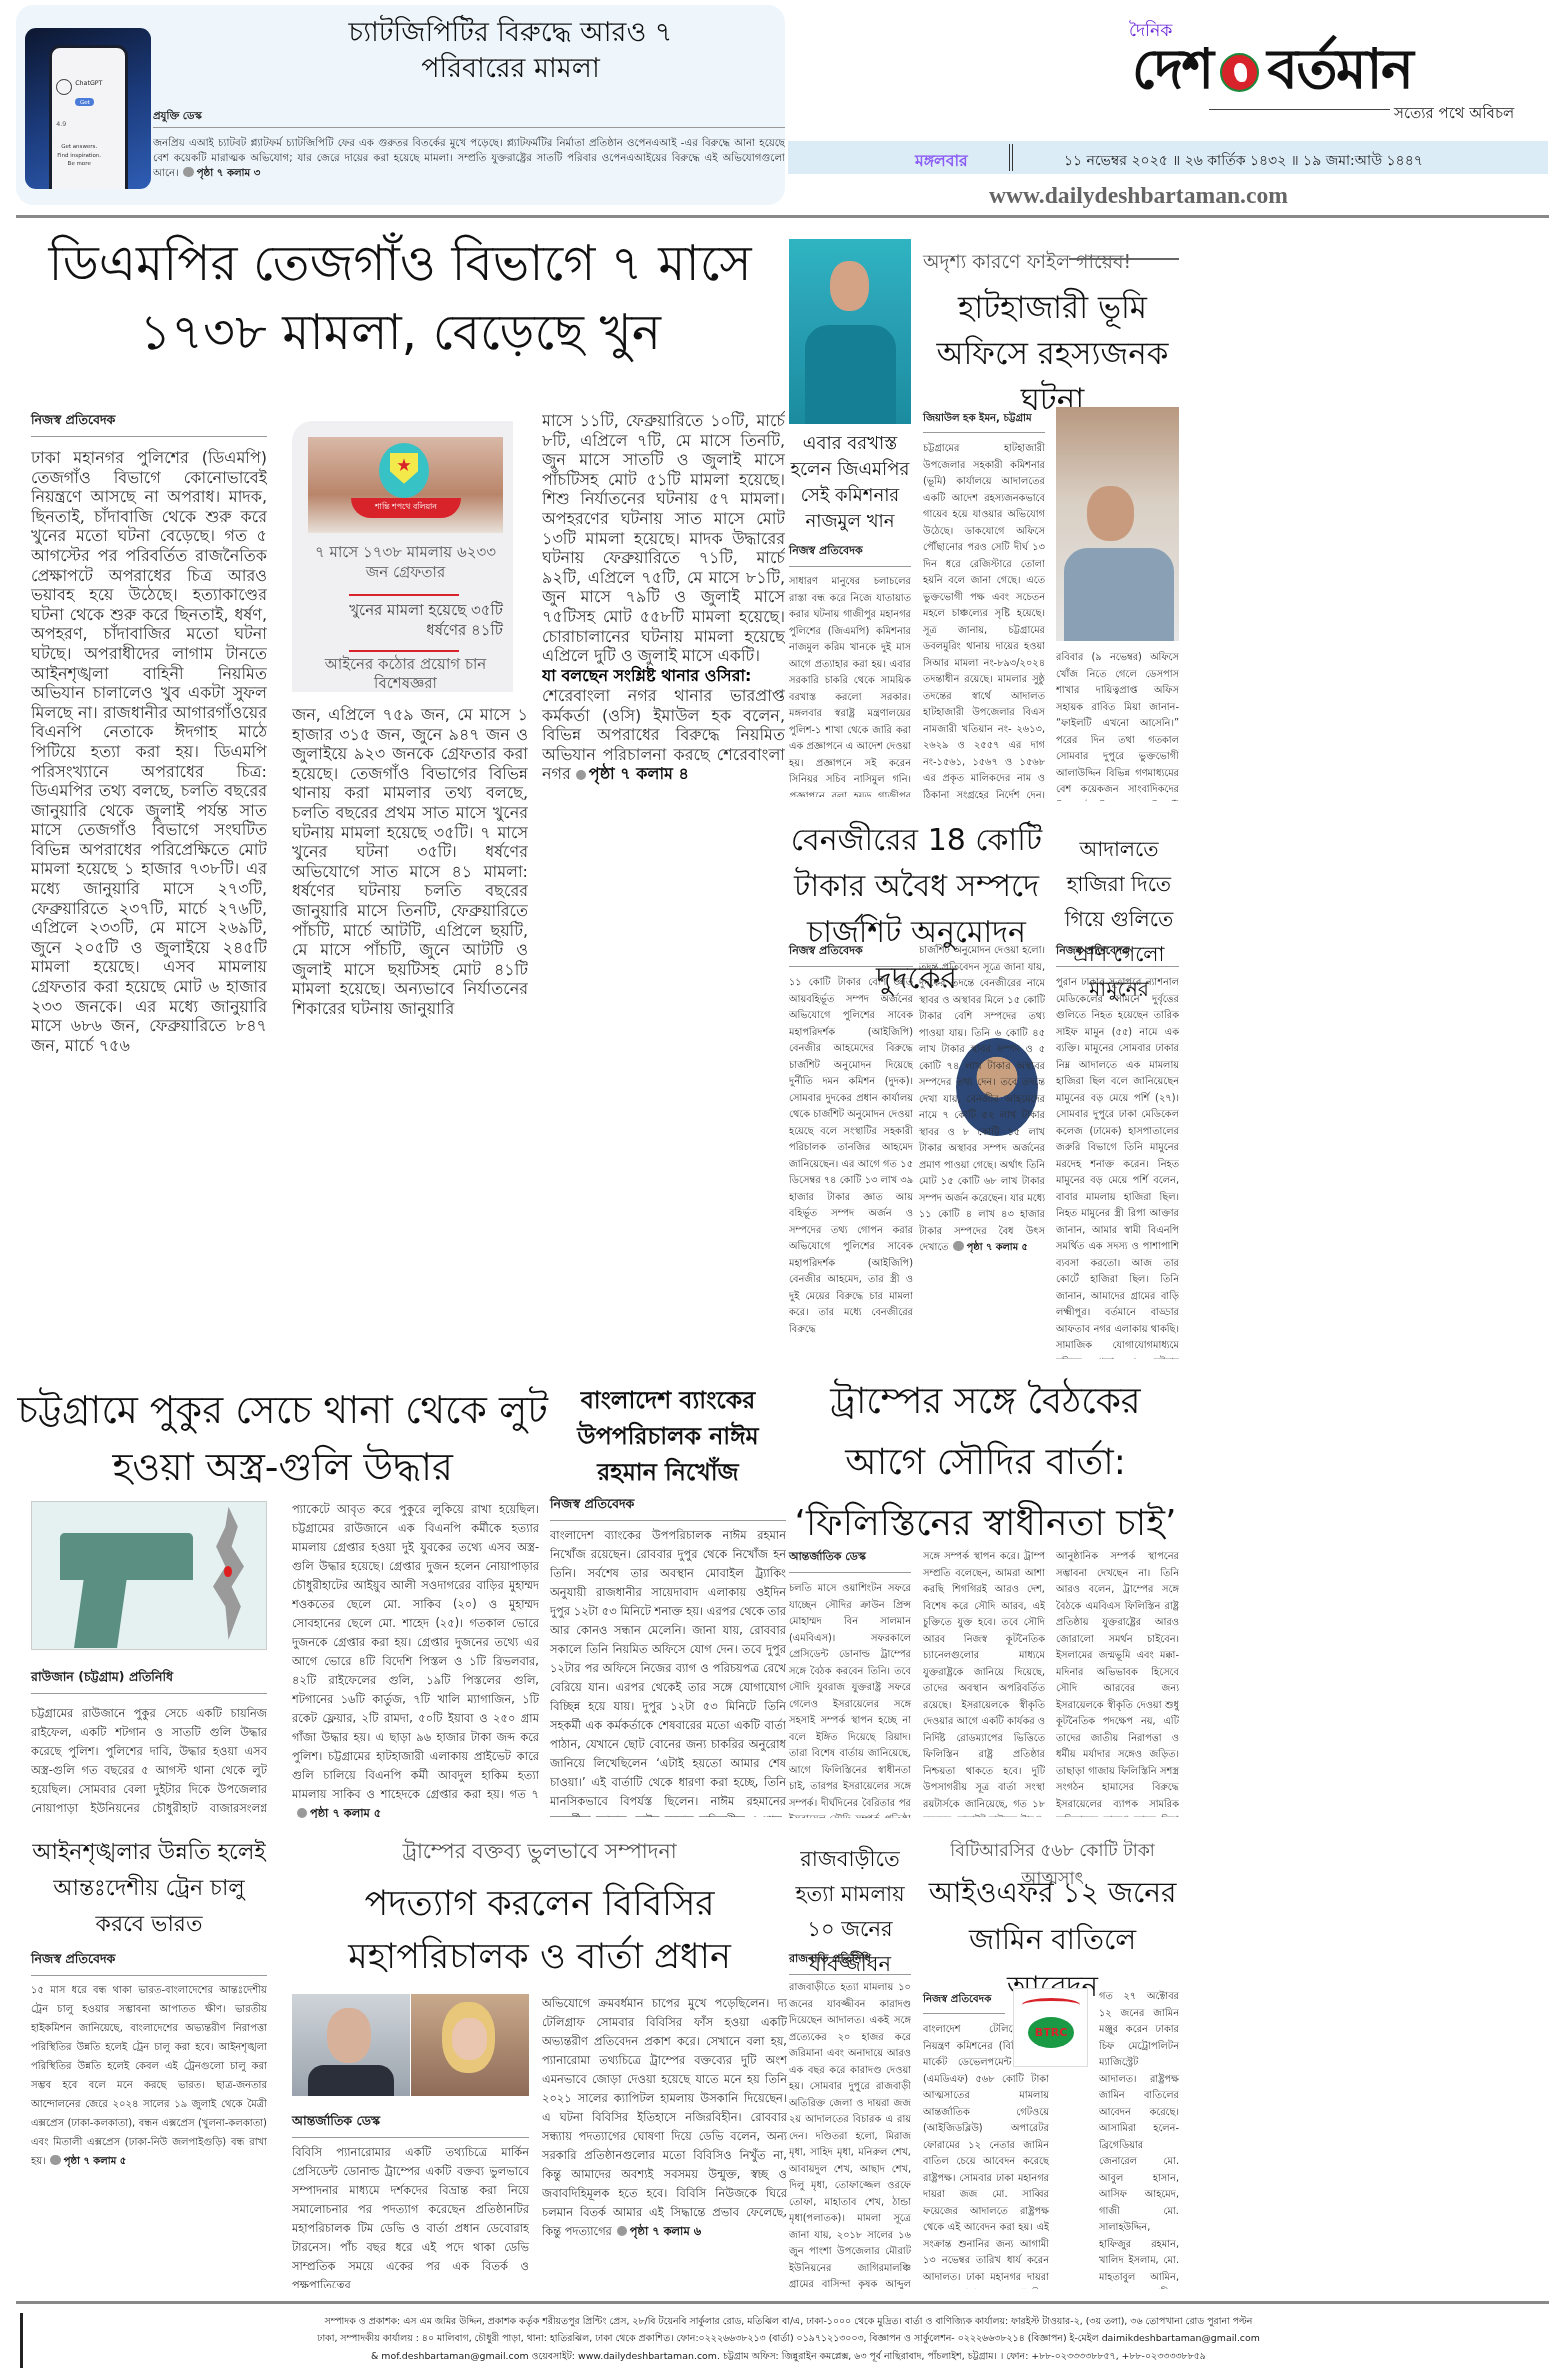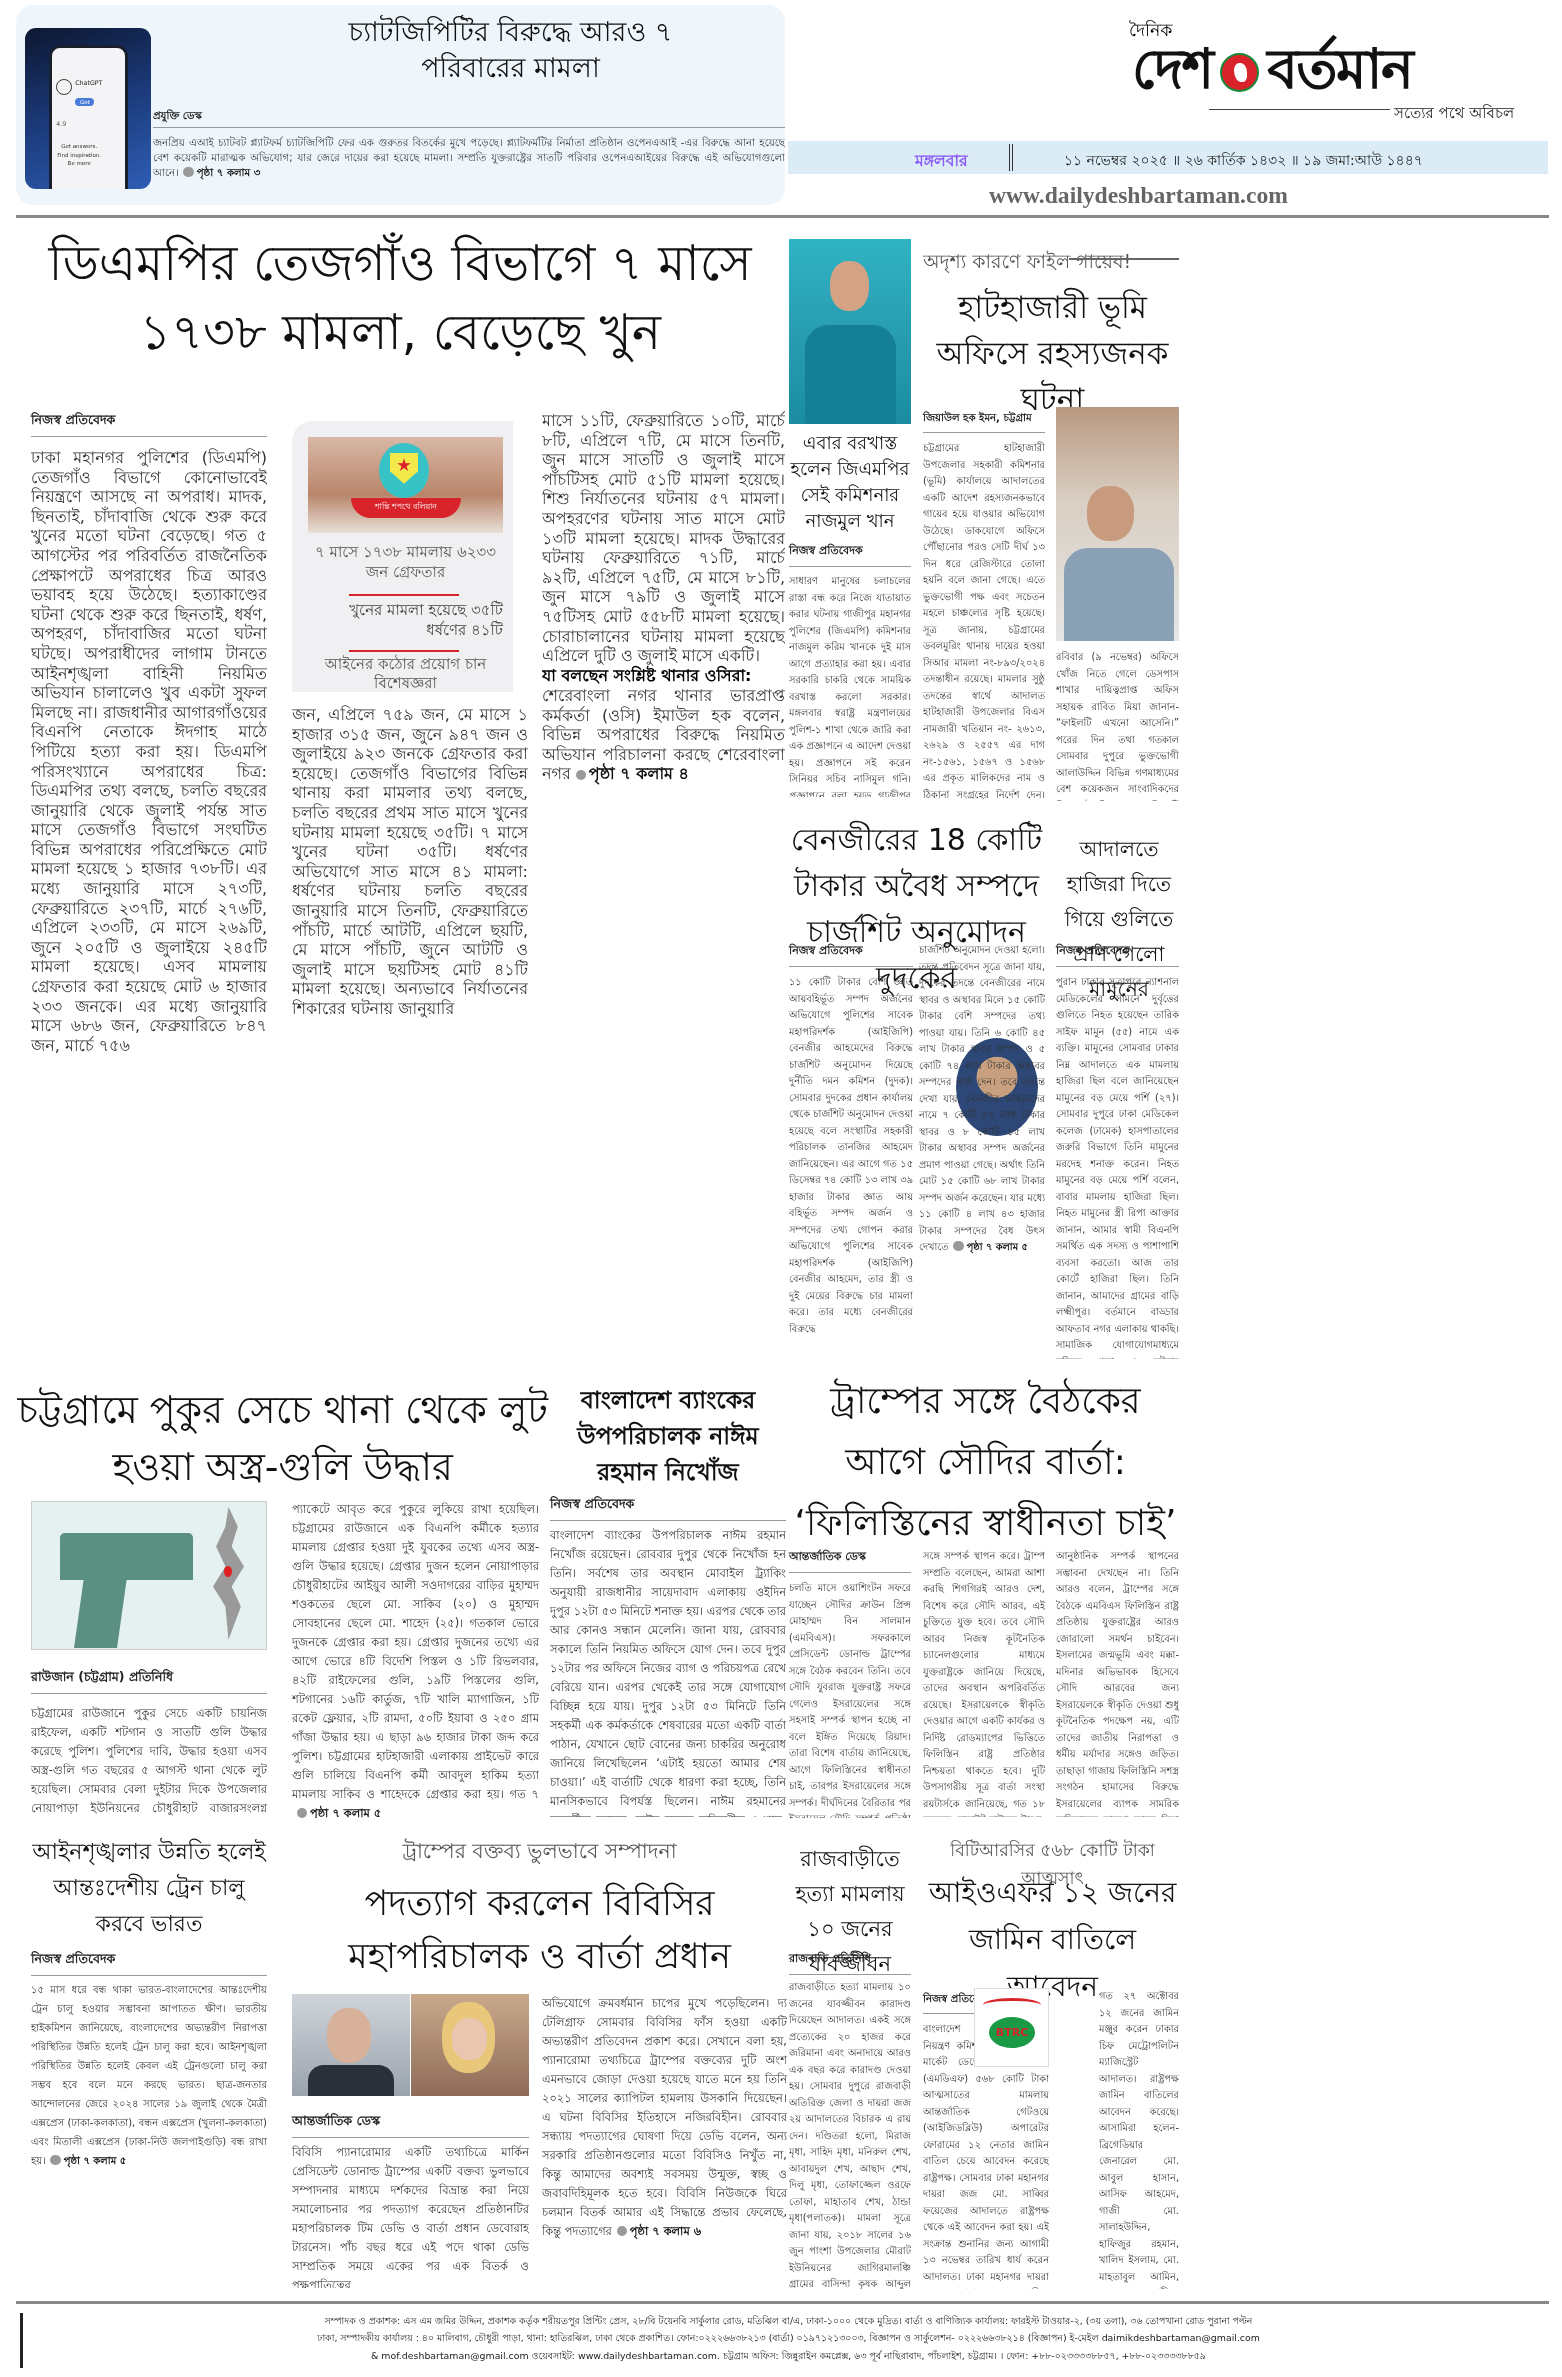--- a/index.html
+++ b/index.html
@@ -29,21 +29,21 @@
     <div style="position:absolute;left:4.7px;top:72px;font-size:6.3px;color:#555">4.9</div>
     <div style="position:absolute;left:3.1px;top:94px;width:49px;font-size:5.5px;color:#333;line-height:8.6px;text-align:center">Get answers. Find inspiration. Be more</div>
   </div>
 </div>
 <div class="abs hl" style="left:314px;top:14px;width:393px;font-size:27px;line-height:36px;font-weight:normal">চ্যাটজিপিটির বিরুদ্ধে আরও ৭ পরিবারের মামলা</div>
 <div class="abs byline" style="left:153px;top:108px;width:632px;font-size:10.2px;padding-bottom:2.4px">প্রযুক্তি ডেস্ক</div>
 <div class="abs txt" style="left:153px;top:135px;width:632px;height:61px;font-size:10.2px;line-height:15px">
   <span>জনপ্রিয় এআই চ্যাটবট প্ল্যাটফর্ম চ্যাটজিপিটি ফের এক গুরুতর বিতর্কের মুখে পড়েছে। প্ল্যাটফর্মটির নির্মাতা প্রতিষ্ঠান ওপেনএআই -এর বিরুদ্ধে আনা হয়েছে বেশ কয়েকটি মারাত্মক অভিযোগ; যার জেরে দায়ের করা হয়েছে মামলা। সম্প্রতি যুক্তরাষ্ট্রের সাতটি পরিবার ওপেনএআইয়ের বিরুদ্ধে এই অভিযোগগুলো আনে।</span><span class="jump"><span class="dot"></span><span>পৃষ্ঠা ৭ কলাম ৩</span></span>
 </div>
 
-<div class="abs" style="left:1129px;top:17.3px;font-size:17.3px;color:#000000">দৈনিক</div>
+<div class="abs" style="left:1129px;top:17.3px;font-size:17.3px;color:#6d28d9">দৈনিক</div>
 <div class="abs" style="left:1132px;top:39px;width:416px;height:67px;display:flex;align-items:center">
   <span style="font-size:55px;font-weight:900;color:#111;letter-spacing:-1.6px;font-family:'DejaVu Sans',sans-serif">দেশ</span>
   <span style="display:inline-block;width:39px;height:39px;border-radius:50%;background:#d8232a;border:2.4px solid #1a8a3a;margin:0 7.9px;position:relative">
     <span style="position:absolute;left:11.8px;top:7.9px;width:12.6px;height:19px;background:#fff;border-radius:40% 50% 30% 60%"></span>
   </span>
   <span style="font-size:55px;font-weight:900;color:#111;letter-spacing:-1.6px;font-family:'DejaVu Sans',sans-serif">বর্তমান</span>
 </div>
 <div class="abs" style="left:1209px;top:109px;width:181px;height:0.8px;background:#444"></div>
 <div class="abs" style="left:1394px;top:101px;font-size:15px;color:#222">সত্যের পথে অবিচল</div>
 <div class="abs" style="left:788px;top:141px;width:760px;height:33px;background:#dcecf7"></div>
@@ -172,21 +172,21 @@
 <div class="abs hl" style="left:789px;top:1842px;width:122px;font-size:21px;line-height:35px;font-weight:normal">রাজবাড়ীতে হত্যা মামলায় ১০ জনের যাবজ্জীবন</div>
 <div class="abs byline" style="left:789px;top:1950px;width:122px;font-size:11px">রাজবাড়ি প্রতিনিধি</div>
 <div class="abs txt" style="left:789px;top:1979px;width:122px;height:310px;font-size:9.8px;line-height:16.5px">
   <span>রাজবাড়ীতে হত্যা মামলায় ১০ জনের যাবজ্জীবন কারাদণ্ড দিয়েছেন আদালত। একই সঙ্গে প্রত্যেকের ২০ হাজর করে জরিমানা এবং অনাদায়ে আরও এক বছর করে কারাদণ্ড দেওয়া হয়। সোমবার দুপুরে রাজবাড়ী অতিরিক্ত জেলা ও দায়রা জজ ২য় আদালতের বিচারক এ রায় দেন। দণ্ডিতরা হলো, মিরাজ মৃধা, সাহিদ মৃধা, মনিরুল শেখ, আবায়দুল শেখ, আছাদ শেখ, দিলু মৃধা, তোফাজ্জেল ওরফে তোফা, মাহাতাব শেখ, ঠান্ডা মৃধা(পলাতক)। মামলা সূত্রে জানা যায়, ২০১৮ সালের ১৬ জুন পাংশা উপজেলার মৌরাট ইউনিয়নের জাগিরমালঞ্চি গ্রামের বাসিন্দা কৃষক আব্দুল সাত্তার মৃধাকে জমি সংক্রান্ত বিরোধের জেরে জবাই করে হত্যা করা হয়। পরদিন নিহতের স্ত্রী পাংশা</span>
 </div>
 
 <div class="abs kicker" style="left:923px;top:1837px;width:259px;font-size:17.3px">বিটিআরসির ৫৬৮ কোটি টাকা আত্মসাৎ</div>
 <div class="abs hl" style="left:923px;top:1869px;width:259px;font-size:28px;line-height:47px;font-weight:normal">আইওএফর ১২ জনের জামিন বাতিলে আবেদন</div>
 <div class="abs byline" style="left:923px;top:1991px;width:82px;font-size:10.2px">নিজস্ব প্রতিবেদক</div>
 <div class="abs txt" style="left:923px;top:2021px;width:126px;height:268px;font-size:9.8px;line-height:16.5px">বাংলাদেশ টেলিযোগাযোগ নিয়ন্ত্রণ কমিশনের (বিটিআরসি) মার্কেট ডেভেলপমেন্ট ফান্ডের (এমডিএফ) ৫৬৮ কোটি টাকা আত্মসাতের মামলায় আন্তর্জাতিক গেটওয়ে (আইজিডব্লিউ) অপারেটর ফোরামের ১২ নেতার জামিন বাতিল চেয়ে আবেদন করেছে রাষ্ট্রপক্ষ। সোমবার ঢাকা মহানগর দায়রা জজ মো. সাব্বির ফয়েজের আদালতে রাষ্ট্রপক্ষ থেকে এই আবেদন করা হয়। এই সংক্রান্ত শুনানির জন্য আগামী ১৩ নভেম্বর তারিখ ধার্য করেন আদালত। ঢাকা মহানগর দায়রা জজ আদালতের পাবলিক প্রসিকিউটর ওমর ফারুক ফারুকী এ তথ্য নিশ্চিত করে বলেন, বিটিআরসির ৫৬৮ কোটি টাকা আত্মসাৎ ও প্রতারণার অভিযোগে করা মামলায়</div>
-<div class="abs" style="left:974px;top:1988px;width:75px;height:79px;background:#fff;border:0.8px solid #ddd">
+<div class="abs" style="left:1013px;top:1988px;width:75px;height:79px;background:#fff;border:0.8px solid #ddd">
   <div style="position:absolute;left:14px;top:28px;width:46px;height:31px;border-radius:50%;background:#1a9a45;color:#d8232a;font-size:11px;font-weight:bold;text-align:center;line-height:31px">BTRC</div>
   <div style="position:absolute;left:7.9px;top:9.4px;width:58px;height:14px;border-top:3.1px solid #d8232a;border-radius:50%"></div>
 </div>
 <div class="abs txt" style="left:1099px;top:1988px;width:80px;height:301px;font-size:9.8px;line-height:16.5px">
   <span>গত ২৭ অক্টোবর ১২ জনের জামিন মঞ্জুর করেন ঢাকার চিফ মেট্রোপলিটন ম্যাজিস্ট্রেট আদালত। রাষ্ট্রপক্ষ জামিন বাতিলের আবেদন করেছে। আসামিরা হলেন- ব্রিগেডিয়ার জেনারেল মো. আবুল হাসান, আসিফ আহমেদ, গাজী মো. সালাহউদ্দিন, হাফিজুর রহমান, খালিদ ইসলাম, মো. মাহতাবুল আমিন, সোহেল শরীফ, তাজিন আলম, নাদির শাহ কোরেশী, মীর নাসির হোসেন ও সিসিও মুসফিক মনজুর। আসামিরা সাবেক প্রধানমন্ত্রী শেখ হাসিনার বাণিজ্য উপদেষ্টা সালমান এফ রহমানের নেতৃত্বাধীন</span>
 </div>
 
 <div class="abs rule" style="left:15.7px;top:2301px;width:1533px"></div>
 <div class="abs" style="left:20.4px;top:2313px;width:3.1px;height:55px;background:#222"></div>
 <div class="abs" style="left:31px;top:2312px;width:1515px;font-size:9.4px;line-height:17.3px;color:#222;text-align:center">

